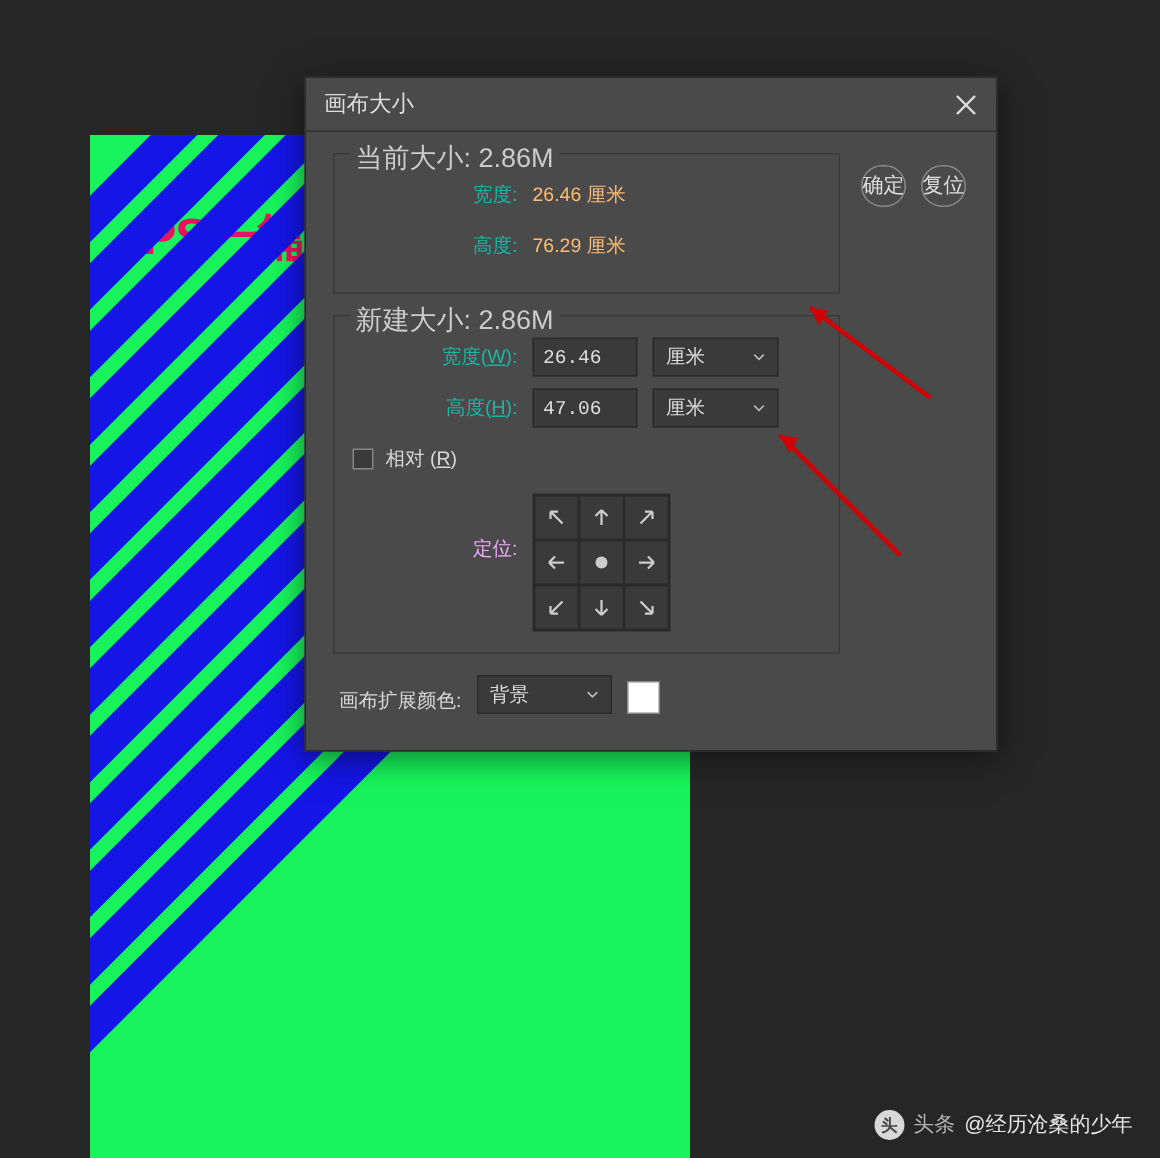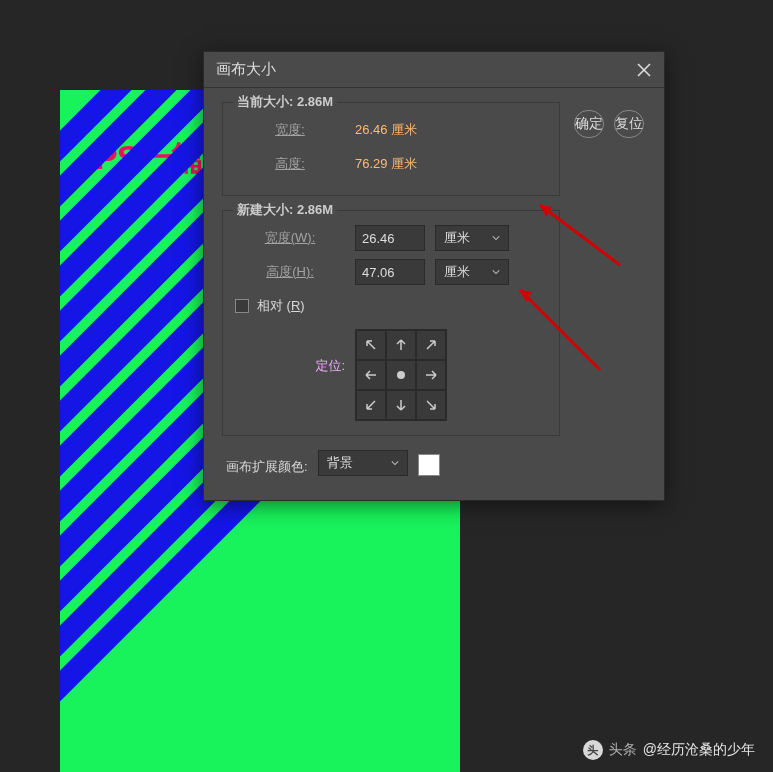--- a/index.html
+++ b/index.html
@@ -85,39 +85,39 @@
       margin-bottom: 14px;
       padding: 10px 12px 14px 12px;
       position: relative;
     }
     .group-label {
       position: absolute;
       top: -10px;
       left: 10px;
       background: #4a4a4a;
       padding: 0 4px;
-      font-size: 13px;
+      font-size: 18px;
       color: #ccc;
-      font-weight: bold;
     }
     .row { display: flex; align-items: center; height: 34px; gap: 10px; }
-    .row-label { width: 110px; text-align: center; color: #a3a3a3; text-decoration: underline; }
+    .row-label { width: 110px; text-align: right; color: #14b8a6; }
     .row-value { color: #fdba74; }
     .input-box {
       width: 70px;
       height: 26px;
       background: #3a3a3a;
       border: 1px solid #2a2a2a;
       color: #ddd;
       padding: 0 6px;
       display: flex;
       align-items: center;
+      font-family: Liberation Mono, monospace;
     }
     .select-box {
-      width: 74px;
+      width: 84px;
       height: 26px;
       background: #3a3a3a;
       border: 1px solid #2a2a2a;
       color: #ddd;
       padding: 0 8px;
       display: flex;
       align-items: center;
       justify-content: space-between;
       cursor: pointer;
     }

